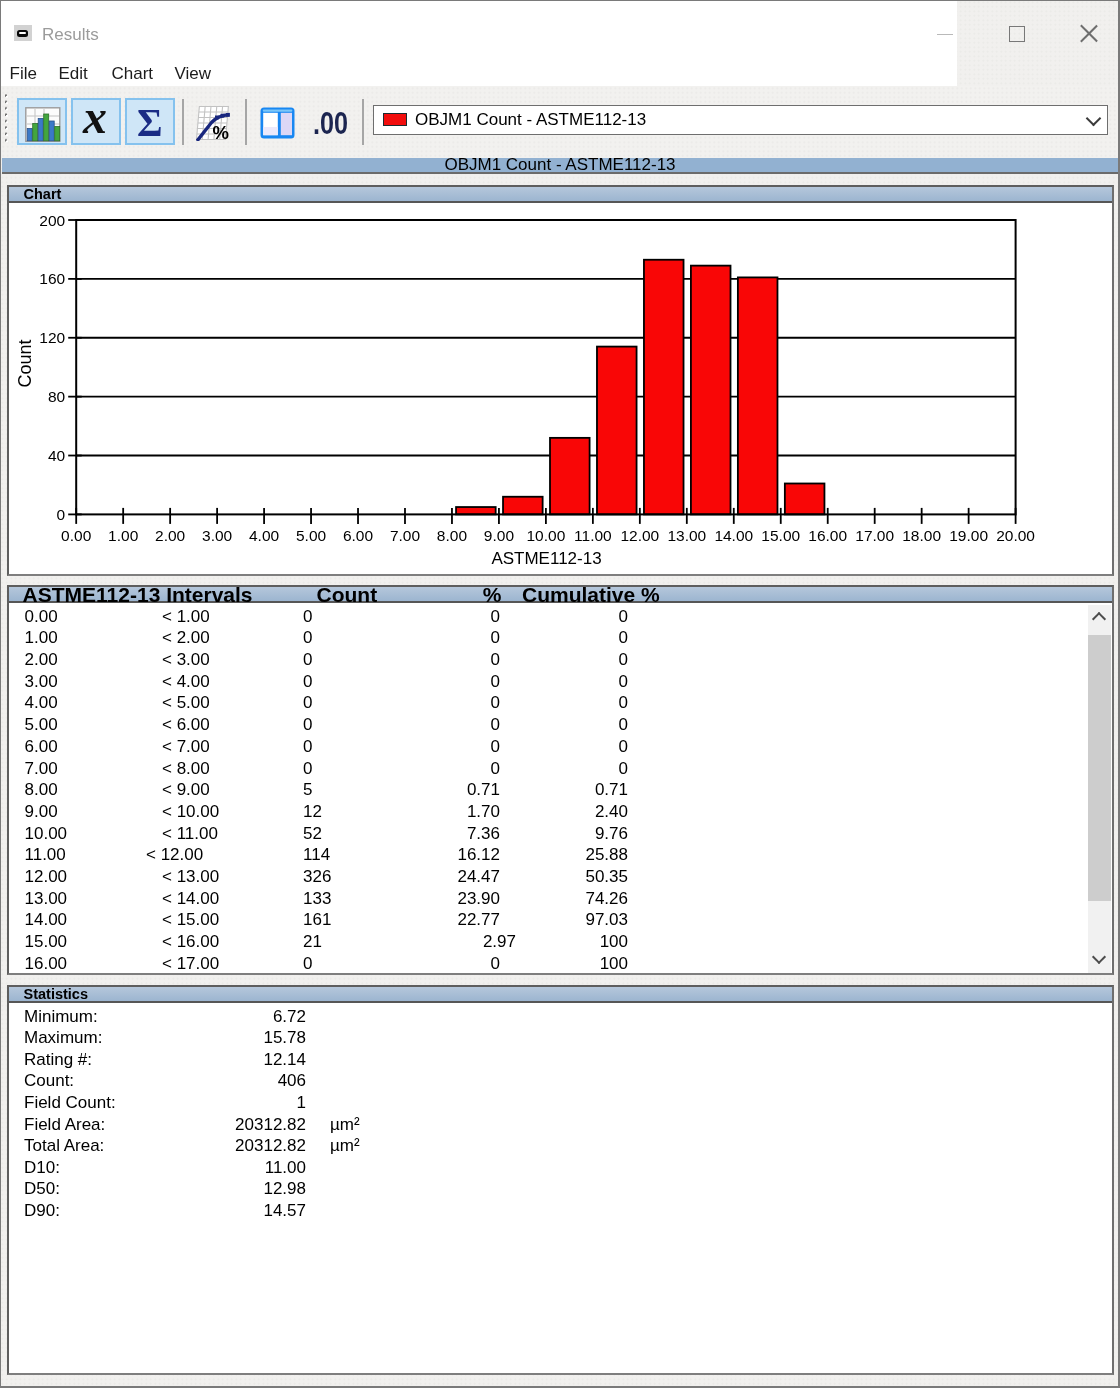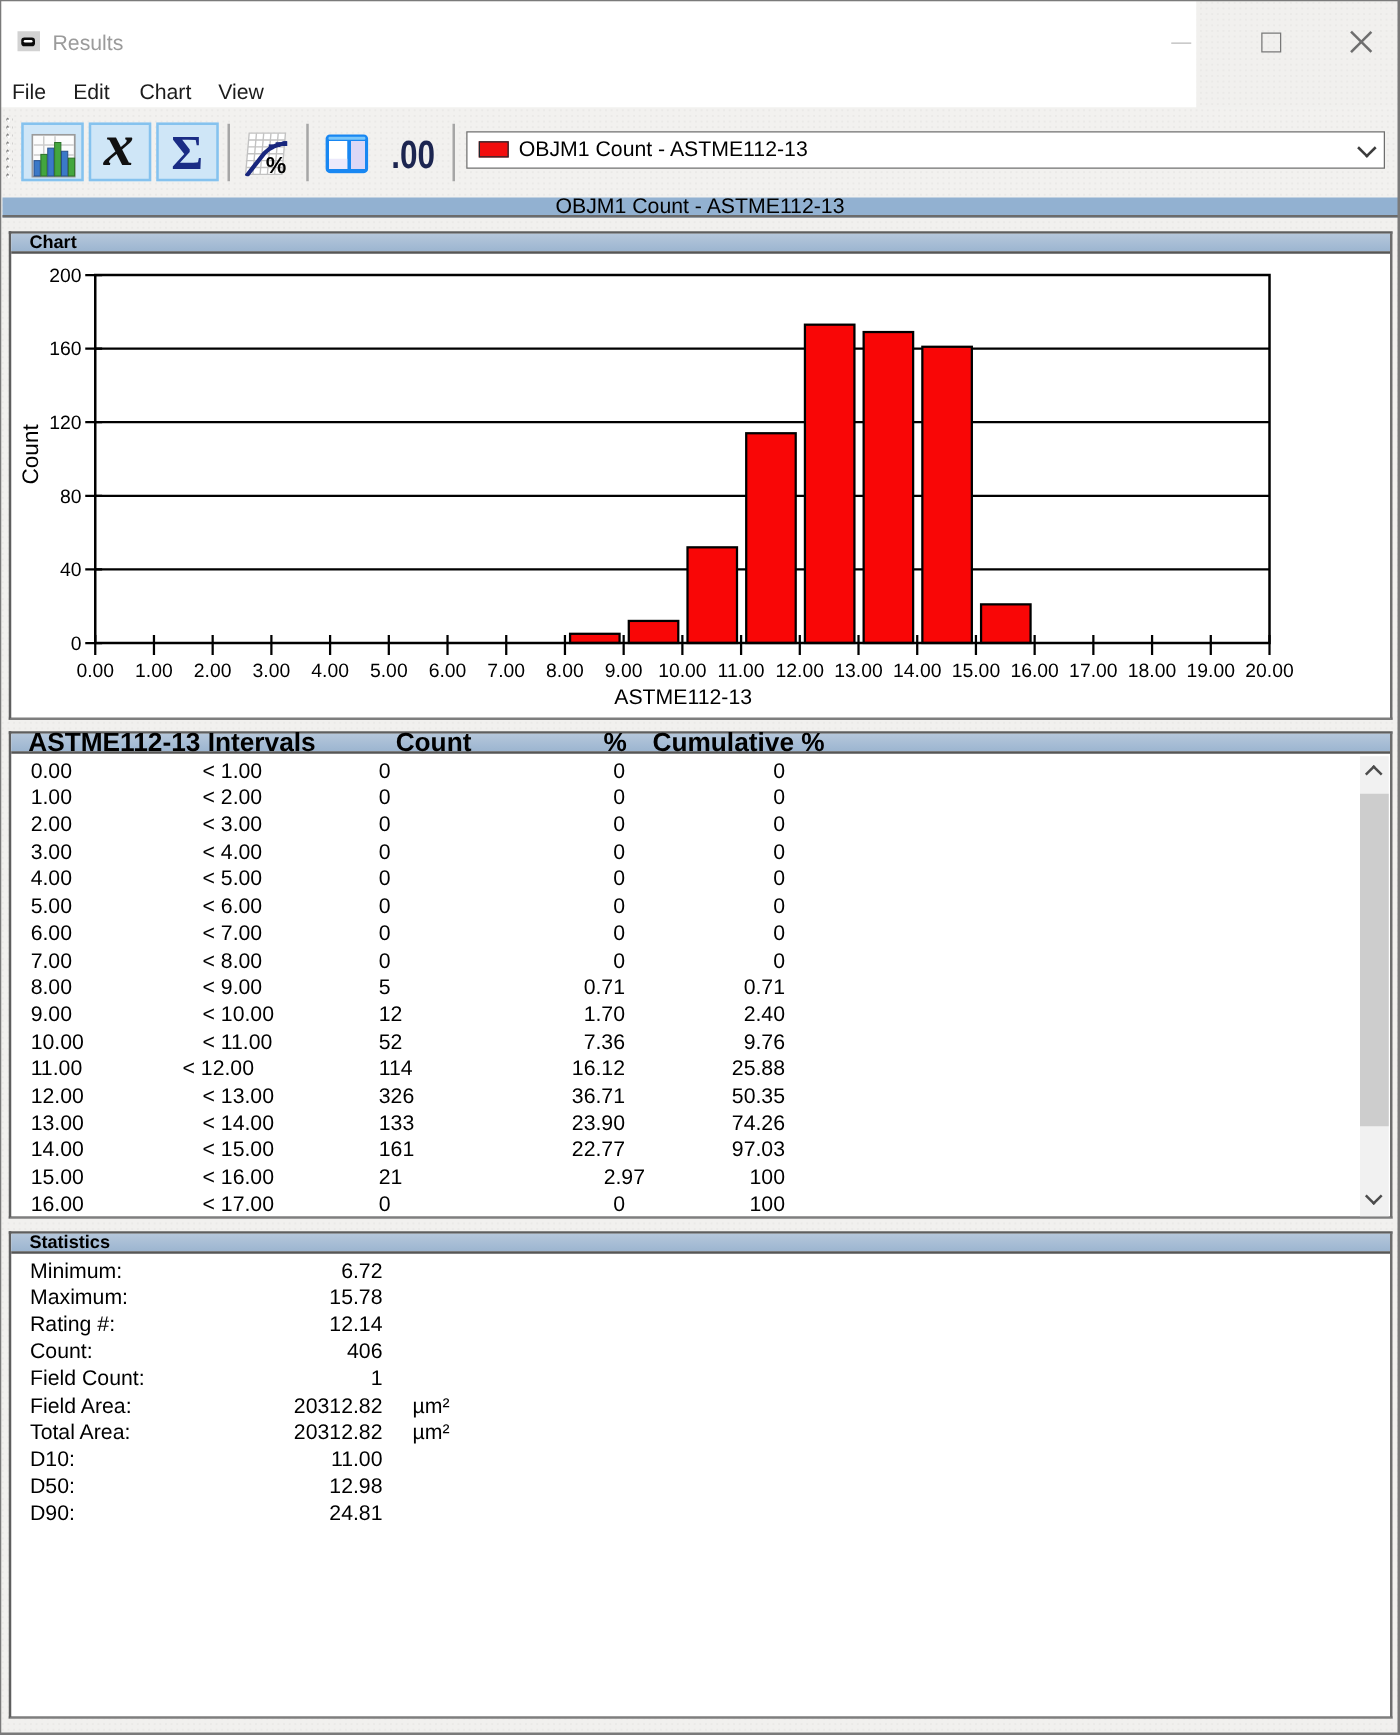--- a/index.html
+++ b/index.html
@@ -279,21 +279,21 @@
     <span style="left:24.5px">11.00</span>
     <span style="left:146px">&lt; 12.00</span>
     <span style="left:303px">114</span>
     <span class="r" style="right:620px">16.12</span>
     <span class="r" style="right:492px">25.88</span>
   </div>
 <div class="trow" style="top:866.0px">
     <span style="left:24.5px">12.00</span>
     <span style="left:162px">&lt; 13.00</span>
     <span style="left:303px">326</span>
-    <span class="r" style="right:620px">36.71</span>
+    <span class="r" style="right:620px">24.47</span>
     <span class="r" style="right:492px">50.35</span>
   </div>
 <div class="trow" style="top:887.7px">
     <span style="left:24.5px">13.00</span>
     <span style="left:162px">&lt; 14.00</span>
     <span style="left:303px">133</span>
     <span class="r" style="right:620px">23.90</span>
     <span class="r" style="right:492px">74.26</span>
   </div>
 <div class="trow" style="top:909.4px">
@@ -354,14 +354,14 @@
 <div class="trow" style="top:1156.7px">
     <span style="left:24px">D10:</span>
     <span class="r" style="right:814px">11.00</span>
   </div>
 <div class="trow" style="top:1178.3px">
     <span style="left:24px">D50:</span>
     <span class="r" style="right:814px">12.98</span>
   </div>
 <div class="trow" style="top:1199.9px">
     <span style="left:24px">D90:</span>
-    <span class="r" style="right:814px">24.81</span>
+    <span class="r" style="right:814px">14.57</span>
   </div>
 
 </body></html>

